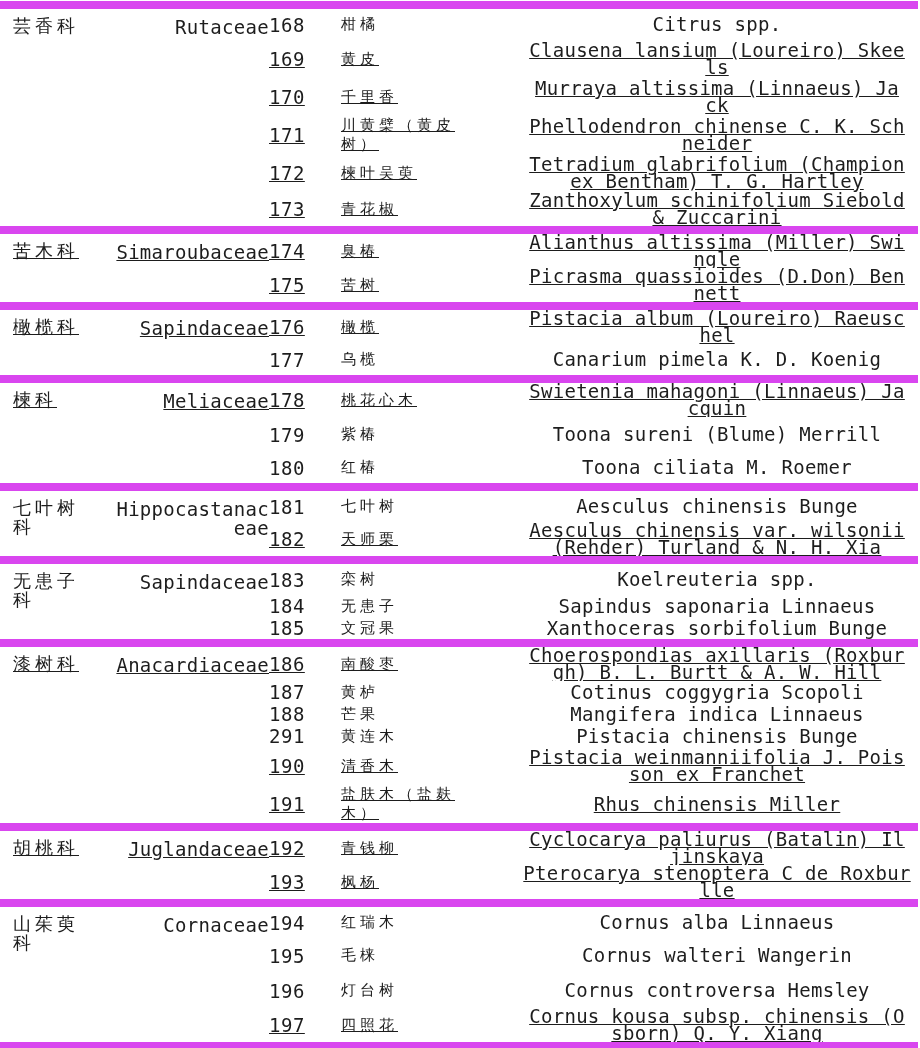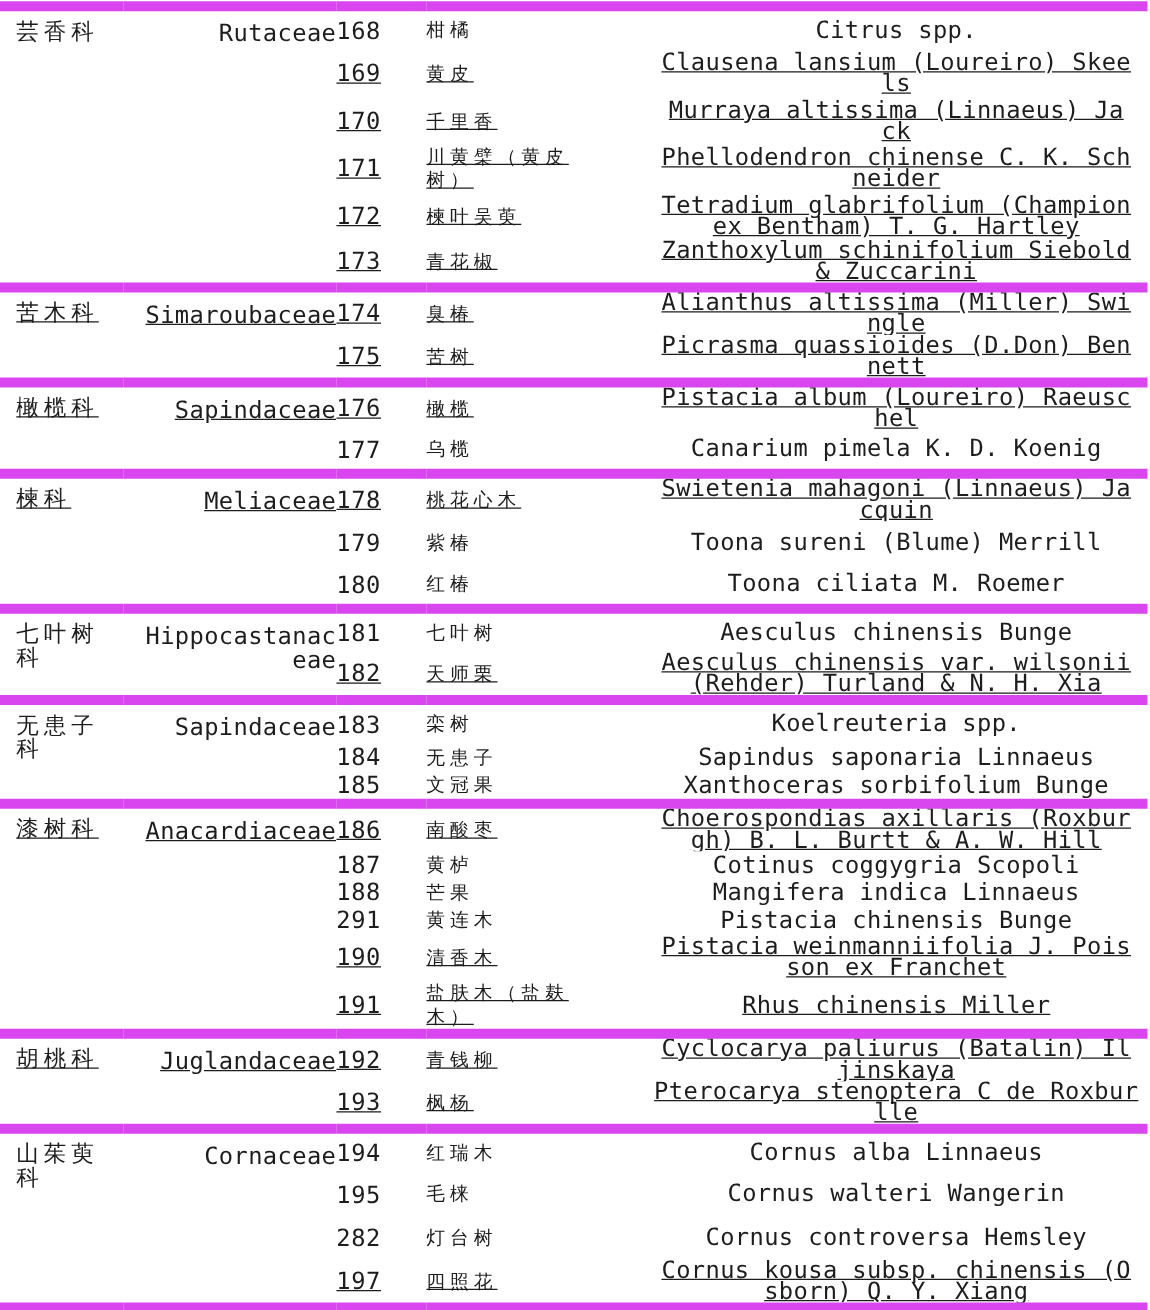--- a/index.html
+++ b/index.html
@@ -269,21 +269,21 @@
           <td class="no">194</td>
           <td class="nzh">红瑞木</td>
           <td class="nlat">Cornus alba Linnaeus</td>
         </tr>
         <tr class="h-one">
           <td class="no">195</td>
           <td class="nzh">毛梾</td>
           <td class="nlat">Cornus walteri Wangerin</td>
         </tr>
         <tr class="h-one">
-          <td class="no">282</td>
+          <td class="no">196</td>
           <td class="nzh">灯台树</td>
           <td class="nlat">Cornus controversa Hemsley</td>
         </tr>
         <tr class="h-two">
           <td class="no">197</td>
           <td class="nzh">四照花</td>
           <td class="nlat">Cornus kousa subsp. chinensis (O
 sborn) Q. Y. Xiang</td>
         </tr>
       </tbody>

